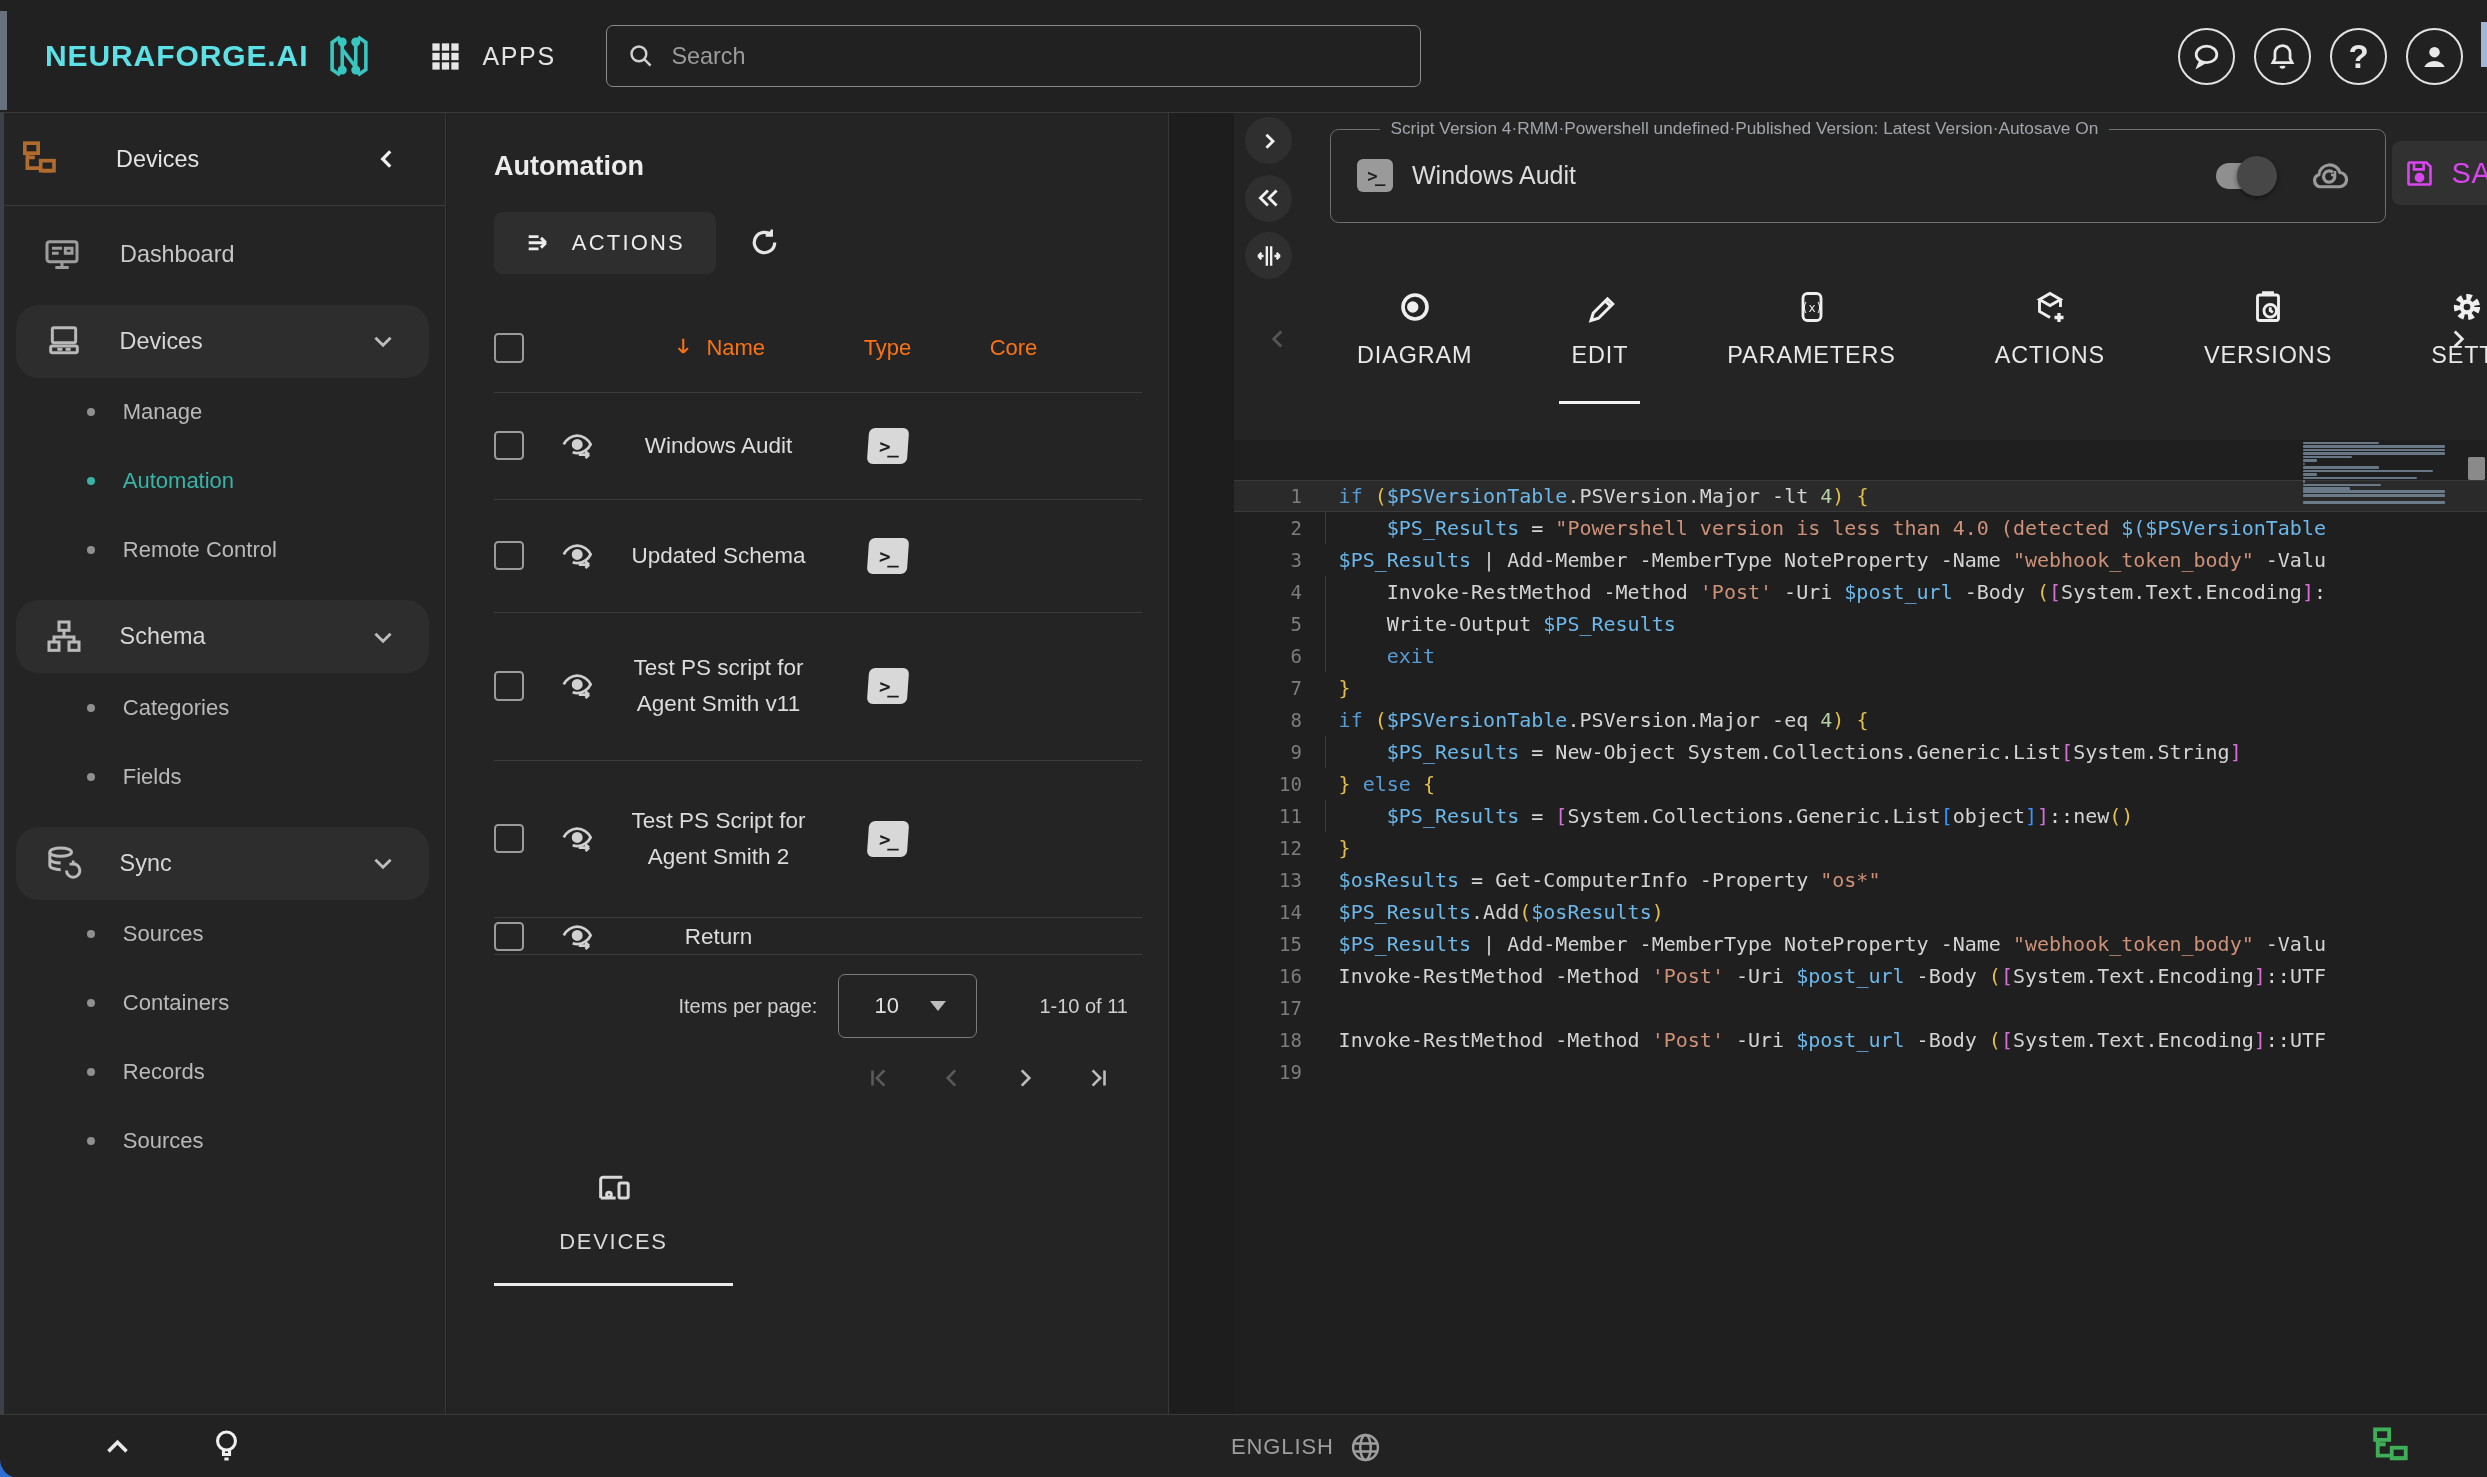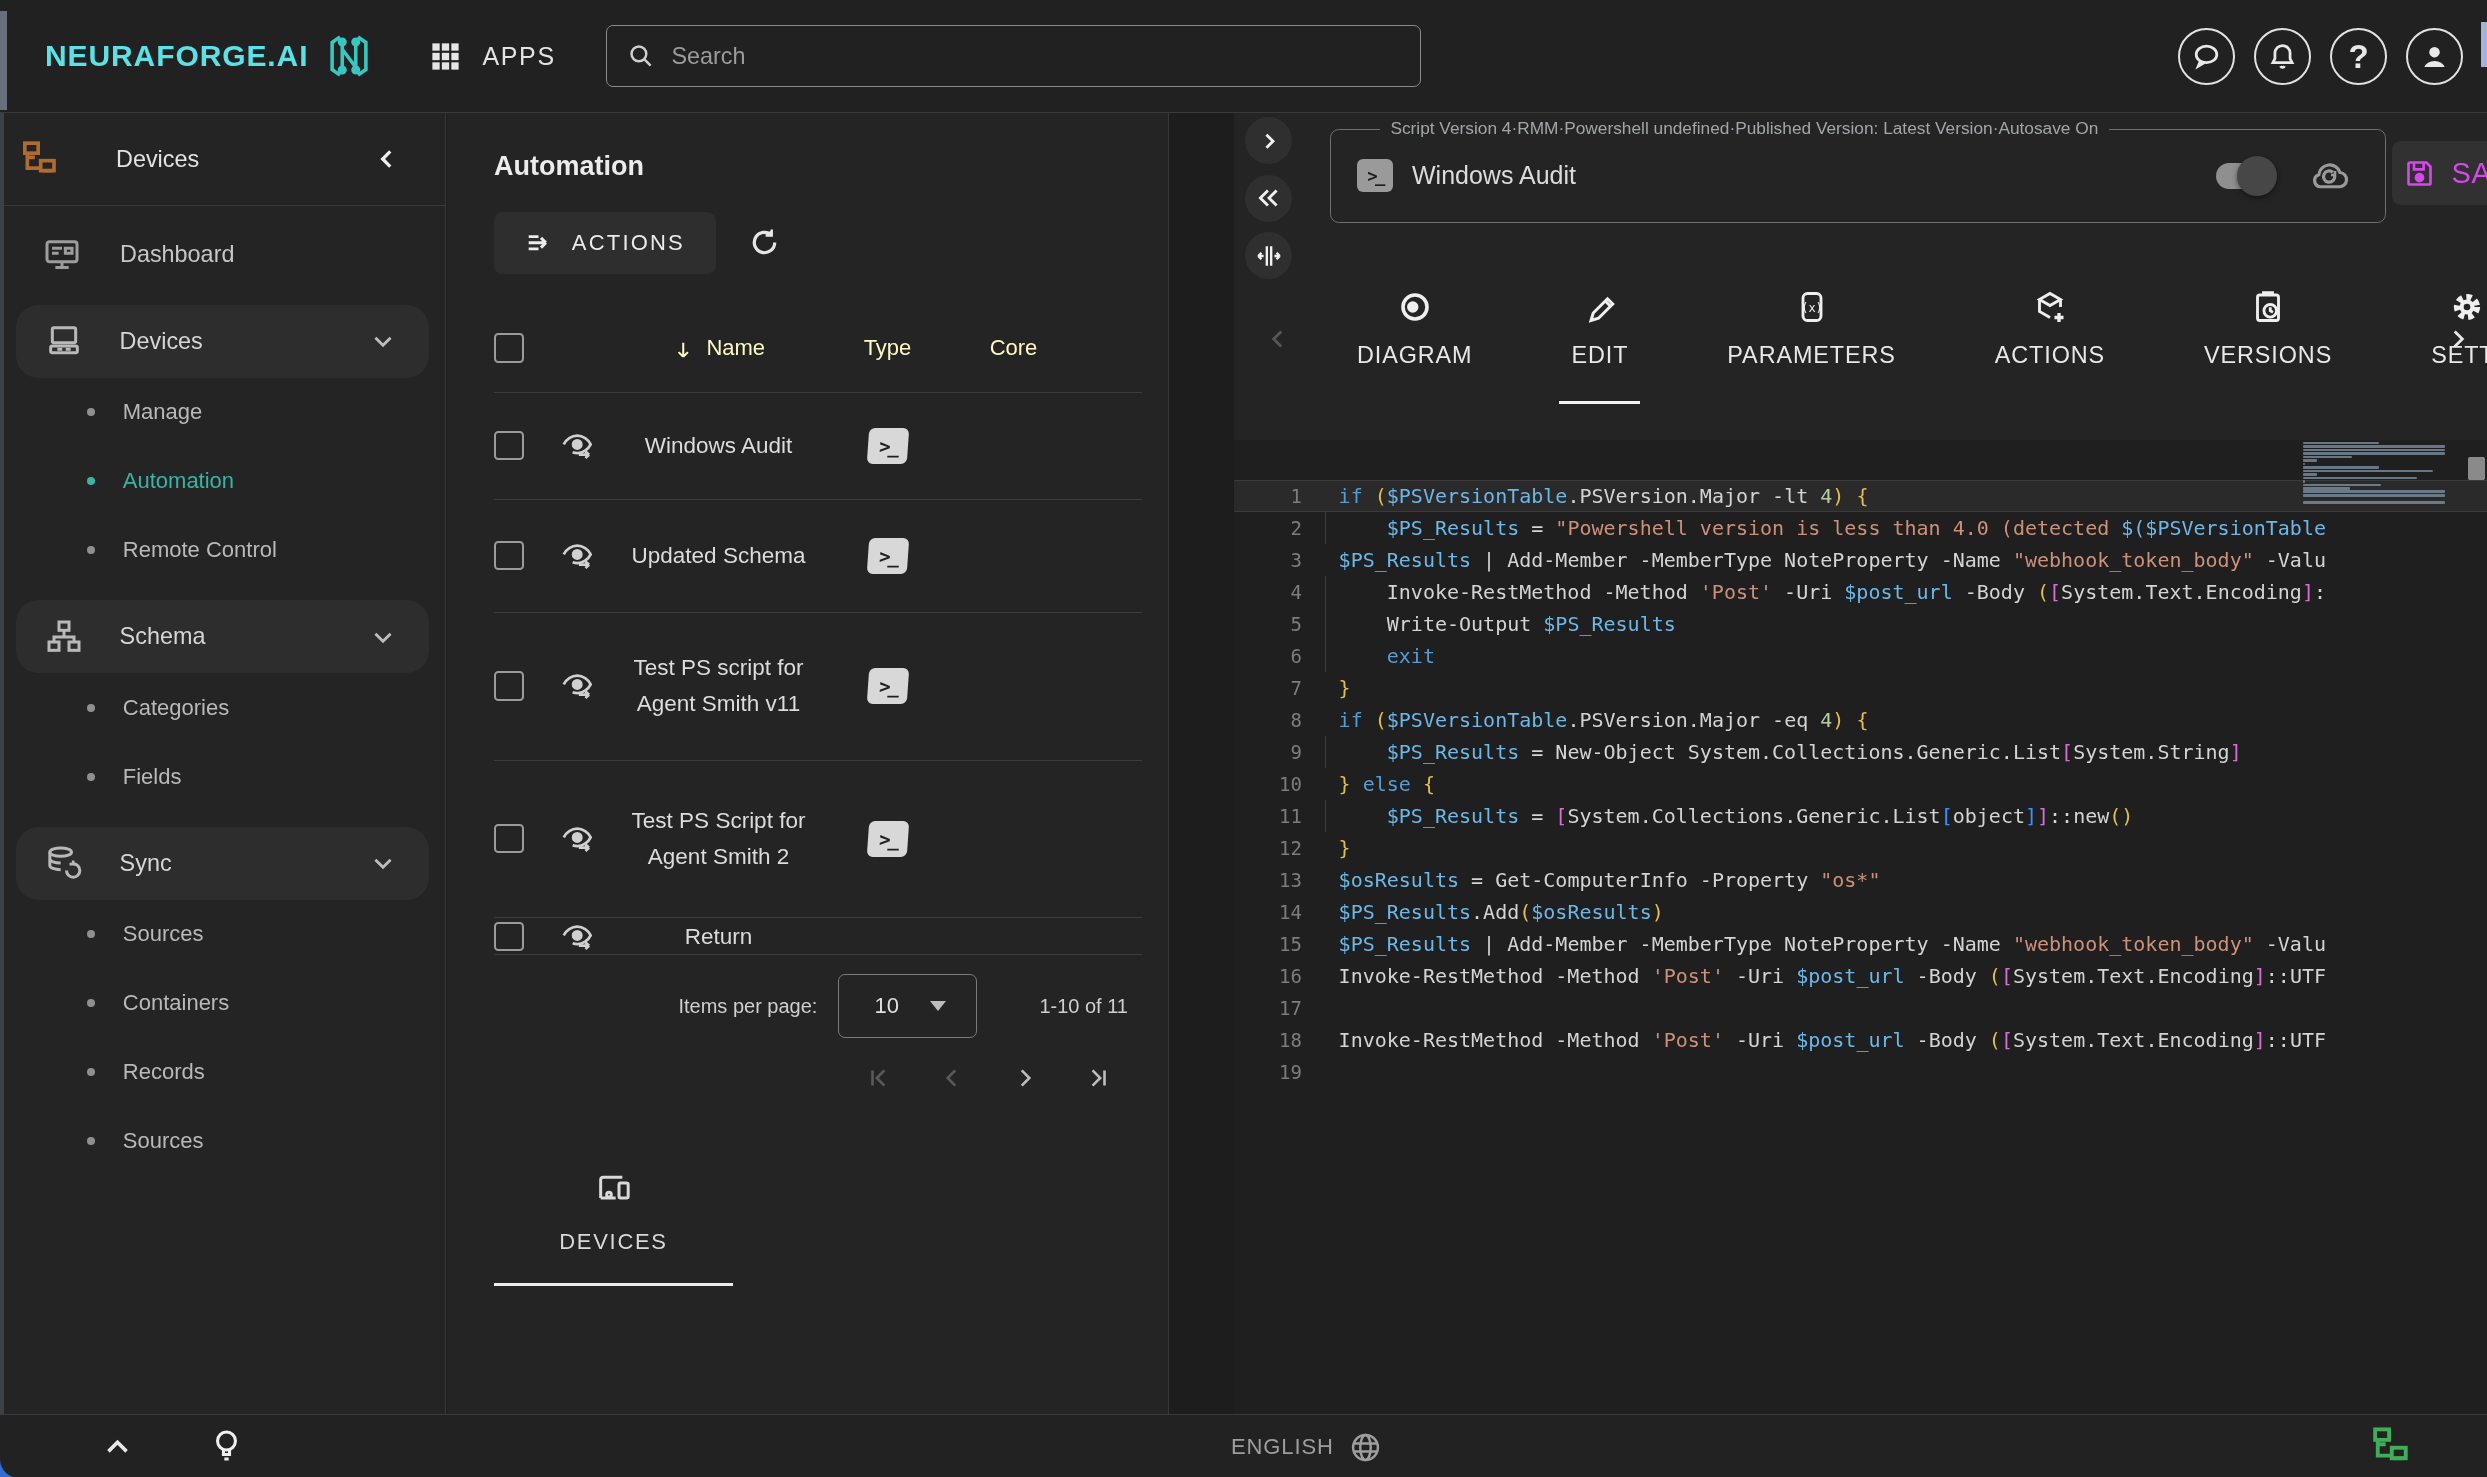--- a/index.html
+++ b/index.html
@@ -42,21 +42,21 @@
   .nav-sub.active .nlabel{color:#39b3a6;}
   .nav-sub.active .bullet{background:#39b3a6;}
   
   .middle{position:absolute;left:447px;top:113px;width:722px;height:1301px;background:#242424;border-right:0.9px solid #383838;box-sizing:border-box;padding-left:47px;padding-right:26px;}
   .m-title{padding-top:38px;font-size:27px;font-weight:bold;color:#ececec;height:31px;}
   .m-actionsrow{margin-top:29.5px;display:flex;align-items:center;height:62px;}
   .actions-btn{width:222px;height:62px;background:#2e2e2e;border-radius:8.7px;display:flex;align-items:center;justify-content:center;gap:17.3px;color:#ececec;font-size:22px;letter-spacing:2.2px;}
   .refresh-ic{margin-left:31px;color:#e6e6e6;}
   .tgrid{display:grid;grid-template-columns:42px 83px 199px 139px 113px;align-items:center;}
   .thead{margin-top:31px;height:87px;border-bottom:0.9px solid #3c3c3c;}
-  .th{font-size:22px;color:#fef9c3;text-align:center;display:flex;align-items:flex-end;justify-content:center;gap:12px;}
+  .th{font-size:22px;color:#f97316;text-align:center;display:flex;align-items:flex-start;justify-content:center;gap:12px;}
   .cb{width:29.5px;height:29.5px;border:2.2px solid #9b9b9b;border-radius:4.3px;box-sizing:border-box;}
   .filterrow{height:102px;border-bottom:0.9px solid #3c3c3c;}
   .f-in{background:#2b2b2b;border:none;border-bottom:1.7px solid #9a9a9a;border-radius:5.2px 5.2px 0 0;height:73px;color:#cfcfcf;font-size:22.5px;text-align:center;outline:none;font-family:"Liberation Sans",sans-serif;}
   .f-in::placeholder{color:#767676;}
   .f-name{width:106px;justify-self:center;}
   .f-type{width:57px;justify-self:center;}
   .trow{border-bottom:0.9px solid #3c3c3c;}
   .trow .eye{color:#d0d0d0;justify-self:center;}
   .trow .cbwrap{justify-self:start;}
   .rname{font-size:22.5px;line-height:36px;color:#dcdcdc;text-align:center;}

